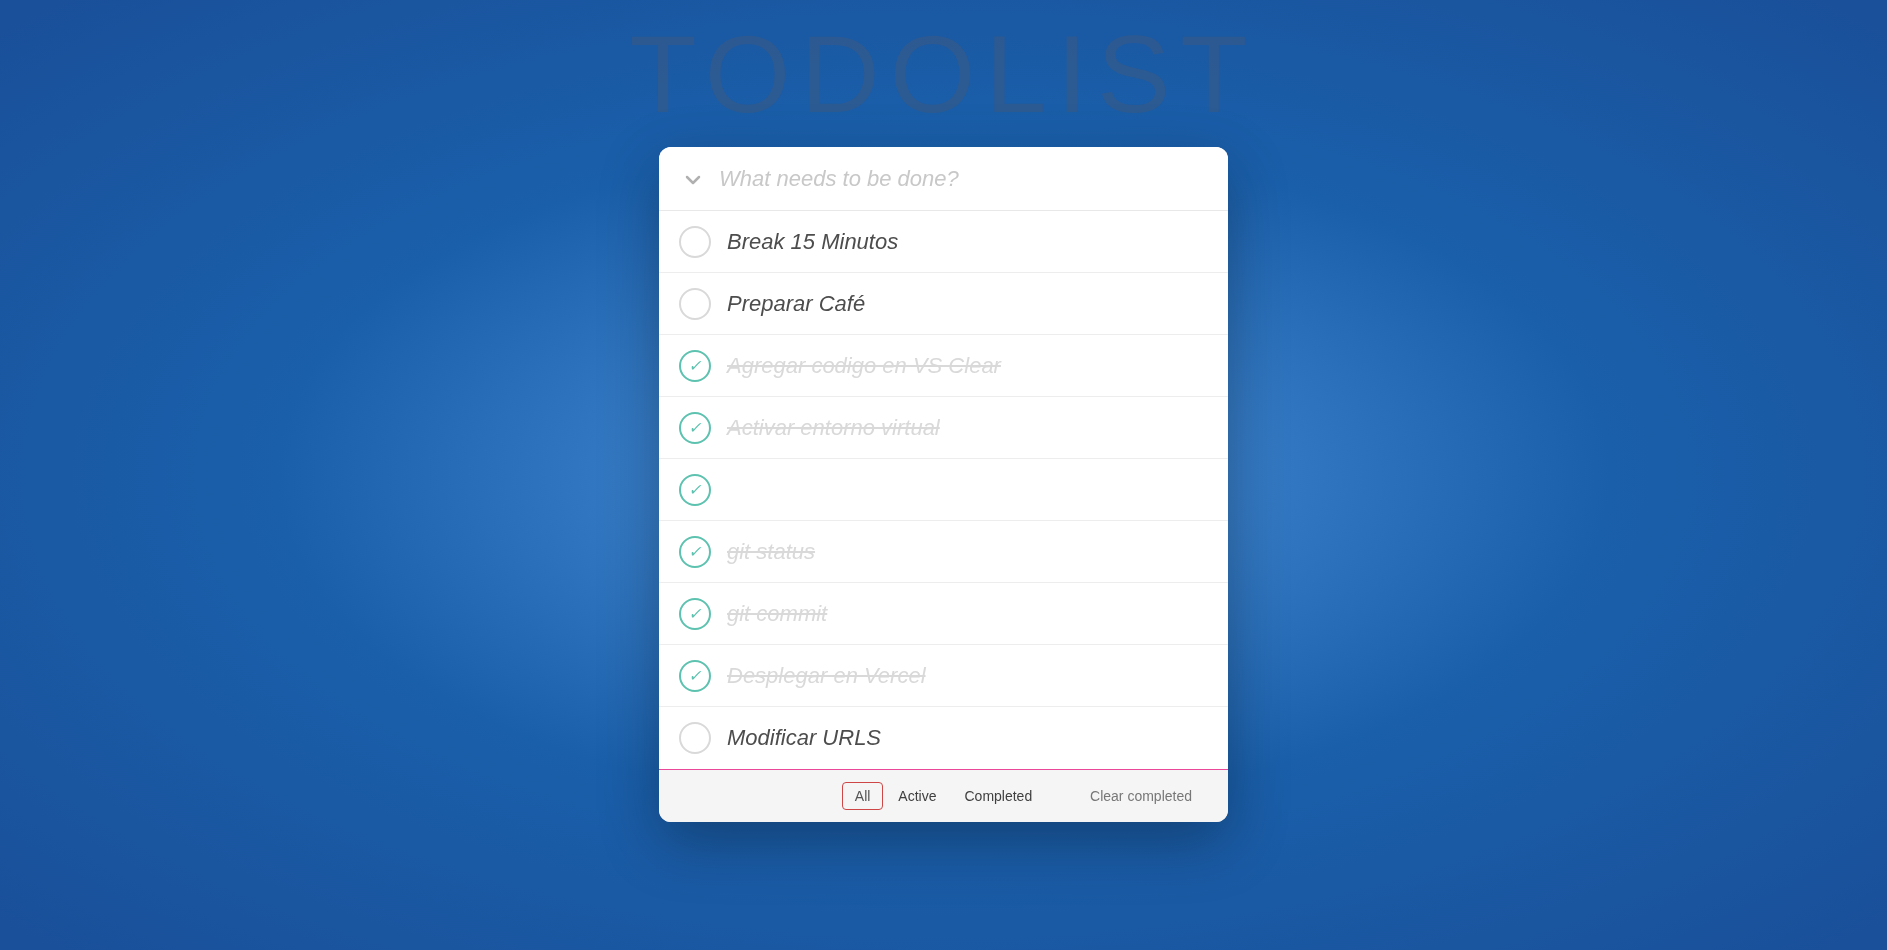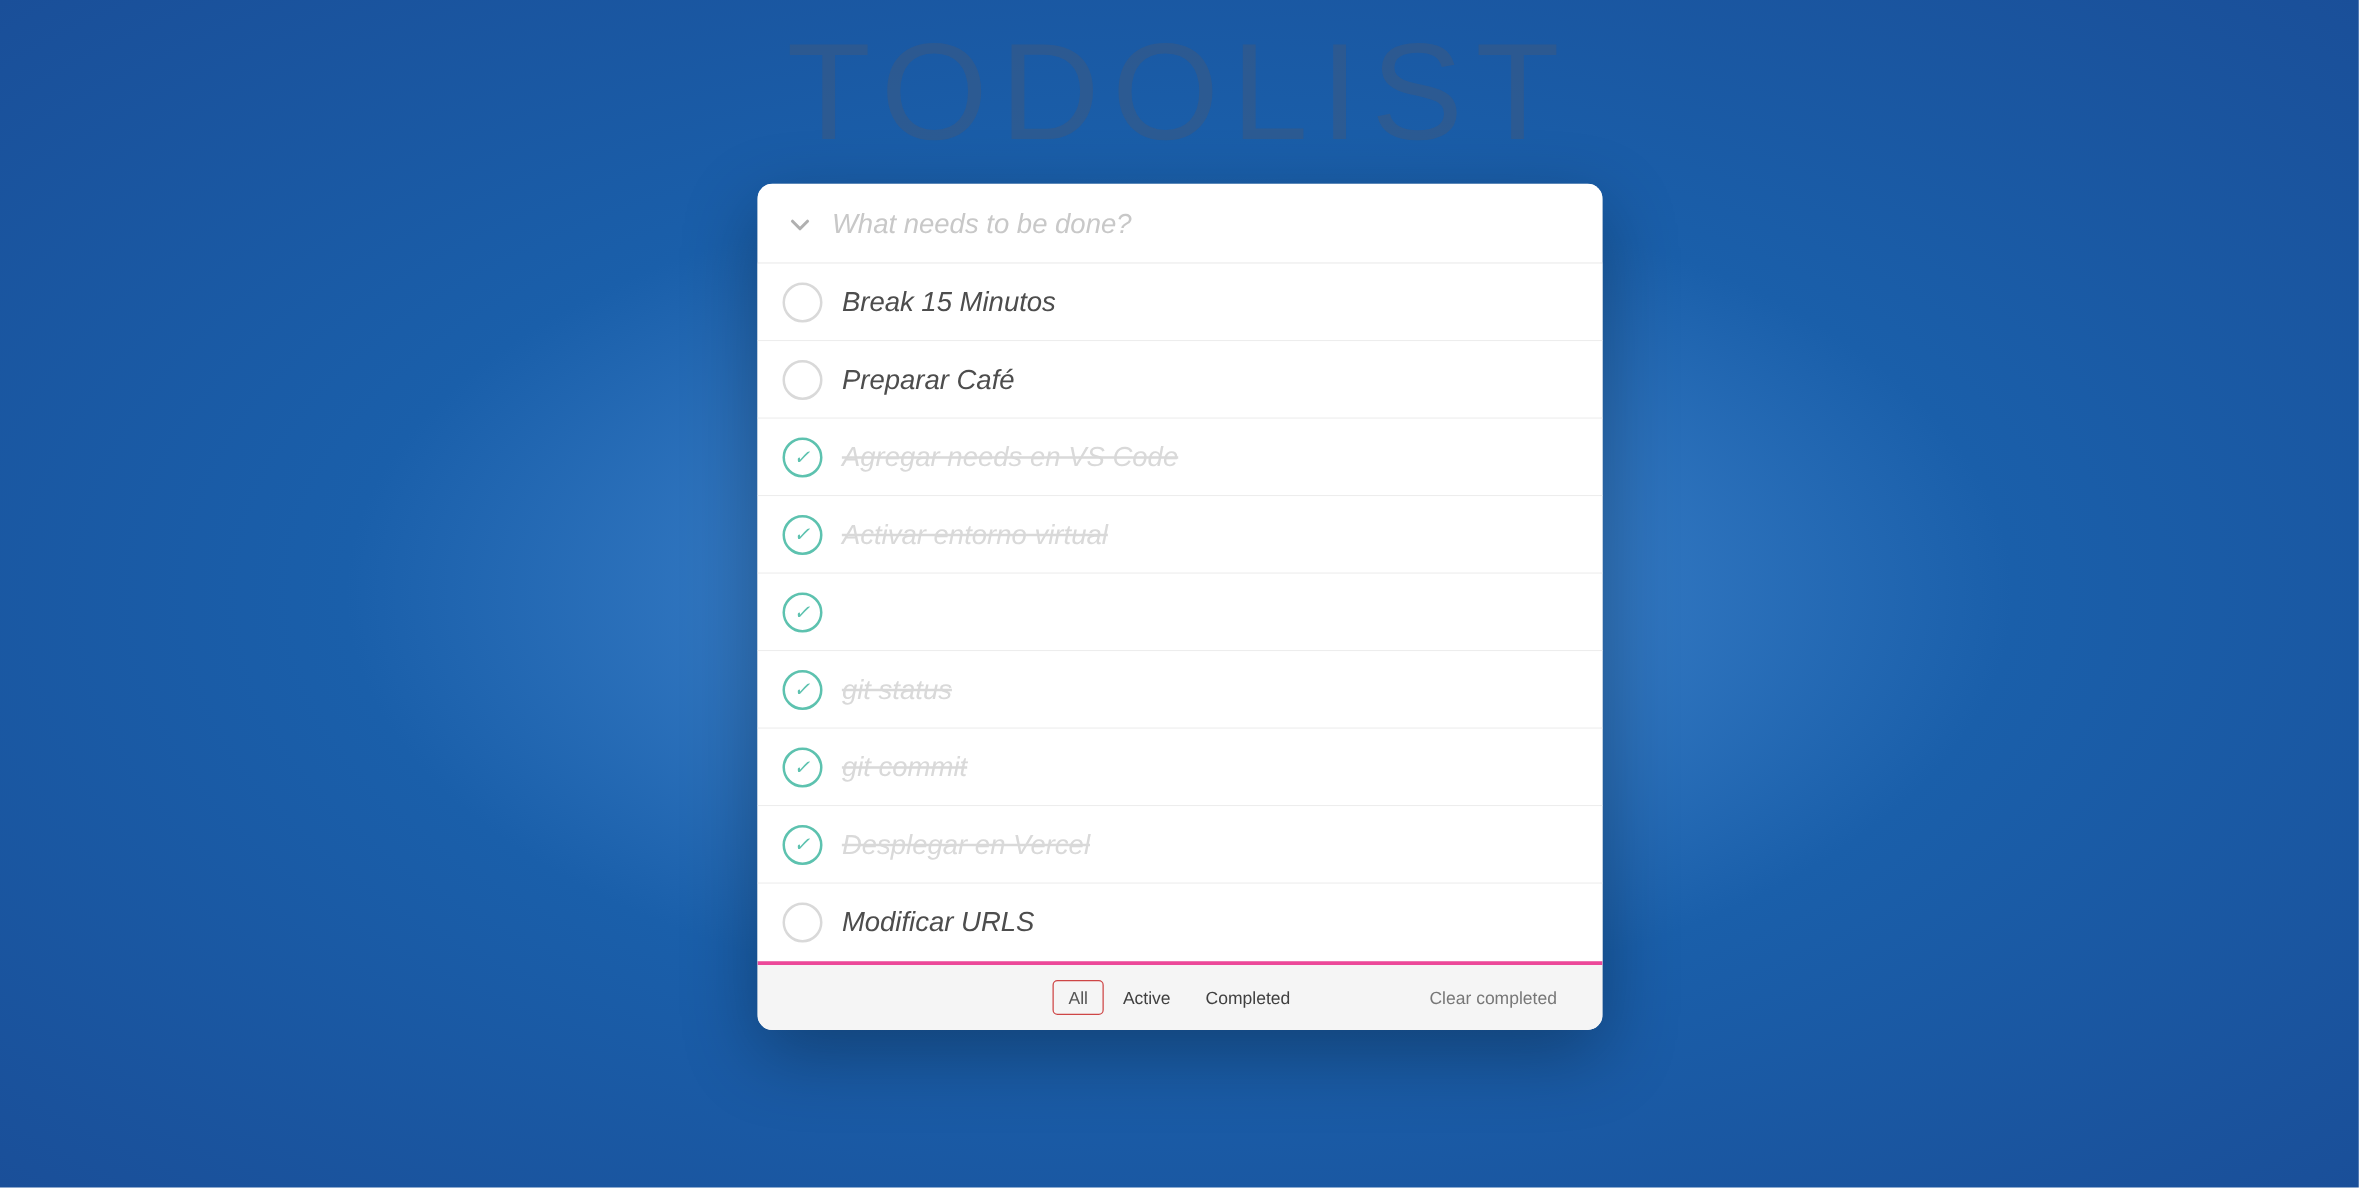--- a/index.html
+++ b/index.html
@@ -25,21 +25,21 @@
       font-size: 110px;
       font-weight: 200;
       letter-spacing: 10px;
       margin-top: 10px;
       text-transform: uppercase;
       user-select: none;
       text-align: center;
     }
 
     .todo-container {
-      width: 676px;
+      width: 569px;
       background: #f5f5f5;
       border-radius: 12px;
       box-shadow: 0 20px 60px rgba(0,0,0,0.3);
       overflow: hidden;
       margin-top: 10px;
     }
 
     .todo-input-row {
       display: flex;
       align-items: center;
@@ -131,21 +131,21 @@
       text-decoration: line-through;
       color: #d9d9d9;
     }
 
     .todo-footer {
       display: flex;
       align-items: center;
       justify-content: center;
       padding: 12px 20px;
       background: #f5f5f5;
-      border-top: 3px solid #ec4899;
+      border-top: 1px solid #ec4899;
       gap: 0;
       position: relative;
     }
 
     .footer-filter-group {
       display: flex;
       align-items: center;
       gap: 2px;
     }
 
@@ -198,21 +198,21 @@
         <span class="todo-label">Break 15 Minutos</span>
       </div>
       <div class="todo-item">
         <div class="todo-checkbox"></div>
         <span class="todo-label">Preparar Café</span>
       </div>
       <div class="todo-item">
         <div class="todo-checkbox checked">
           <span class="checkmark">✓</span>
         </div>
-        <span class="todo-label completed">Agregar needs en VS Code</span>
+        <span class="todo-label completed">Agregar codigo en VS Clear</span>
       </div>
       <div class="todo-item">
         <div class="todo-checkbox checked">
           <span class="checkmark">✓</span>
         </div>
         <span class="todo-label completed">Activar entorno virtual</span>
       </div>
       <div class="todo-item">
         <div class="todo-checkbox checked">
           <span class="checkmark">✓</span>

